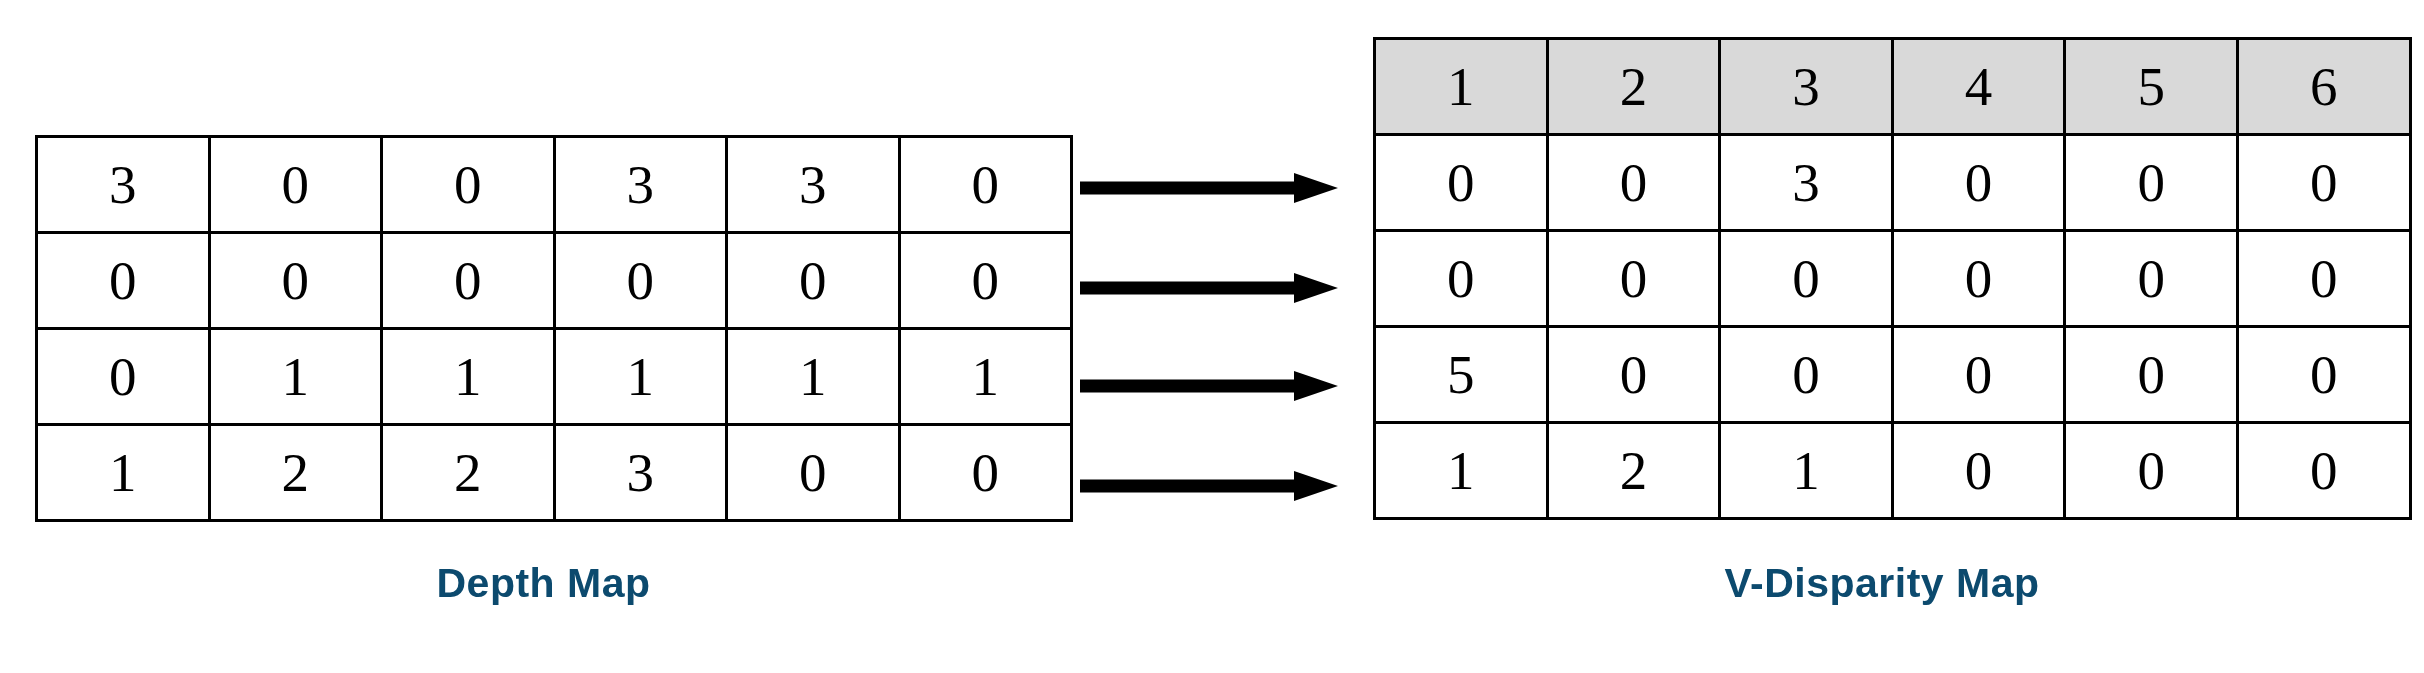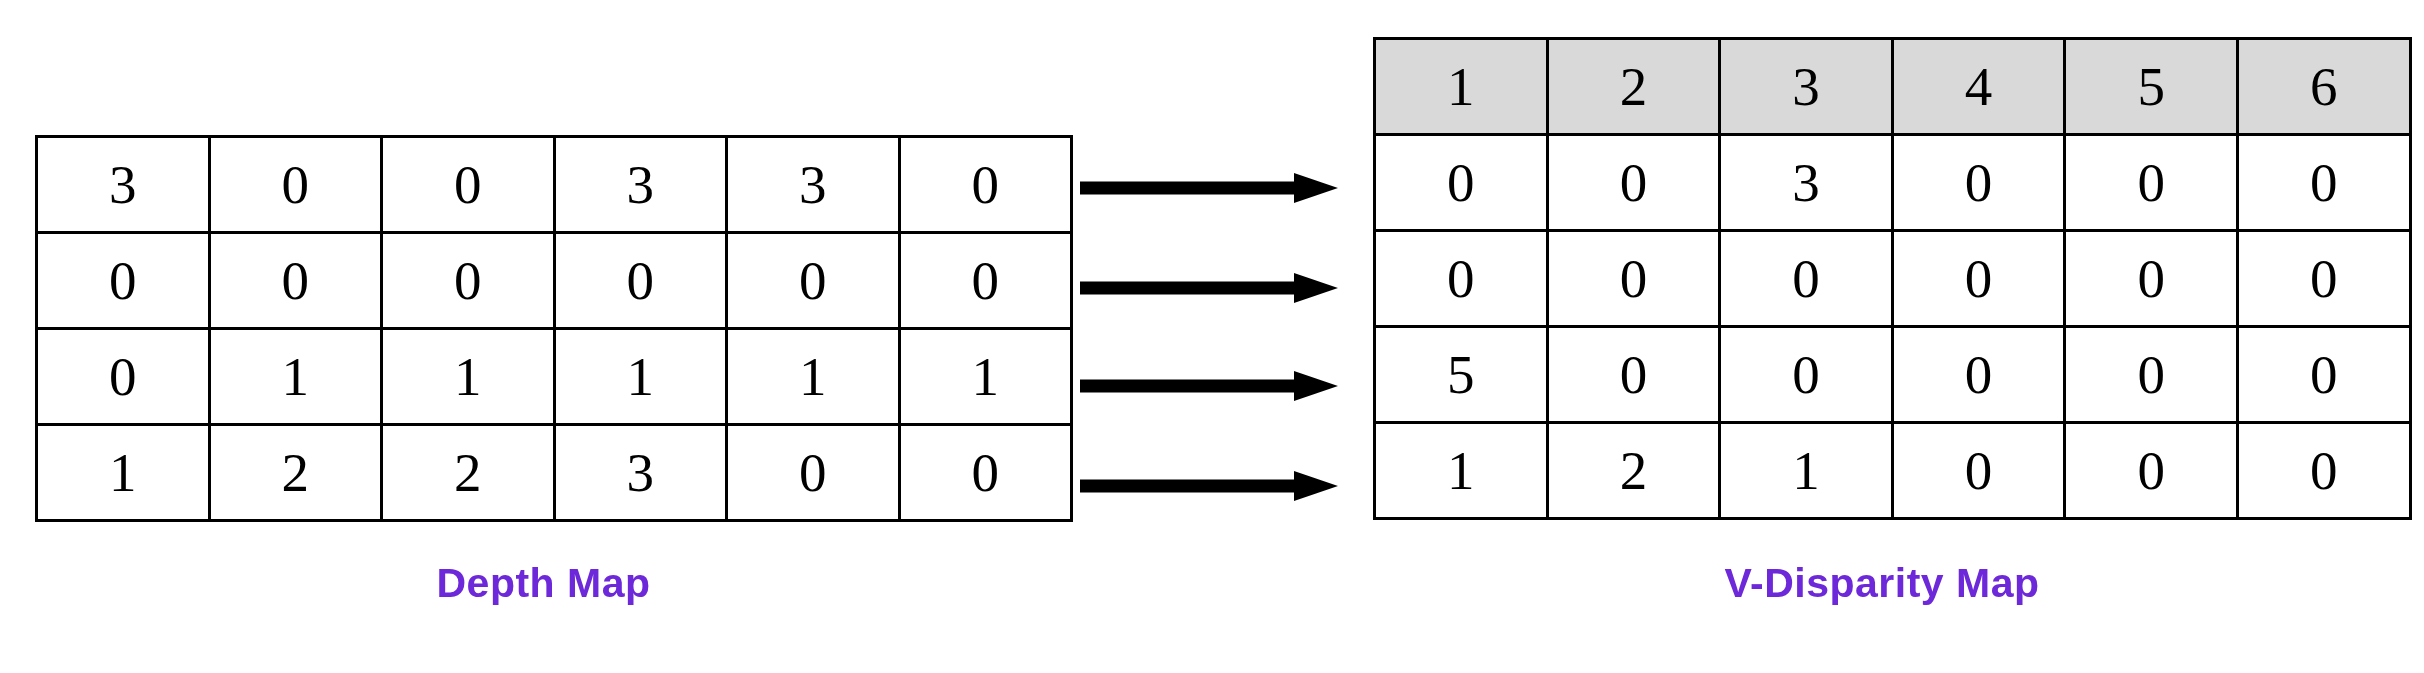--- a/index.html
+++ b/index.html
@@ -60,21 +60,21 @@
     font-weight: 400;
   }
 
   
   .map-caption {
     position: absolute;
     text-align: center;
     font-family: "Liberation Sans", sans-serif;
     font-weight: bold;
     font-size: 41px;
-    color: #6d28d9;
+    color: #0c4a6e;
     letter-spacing: 0.5px;
     white-space: nowrap;
   }
 
   
   #arrow-group {
     position: absolute;
     left: 1080px;
     top: 90px;
     width: 265px;

